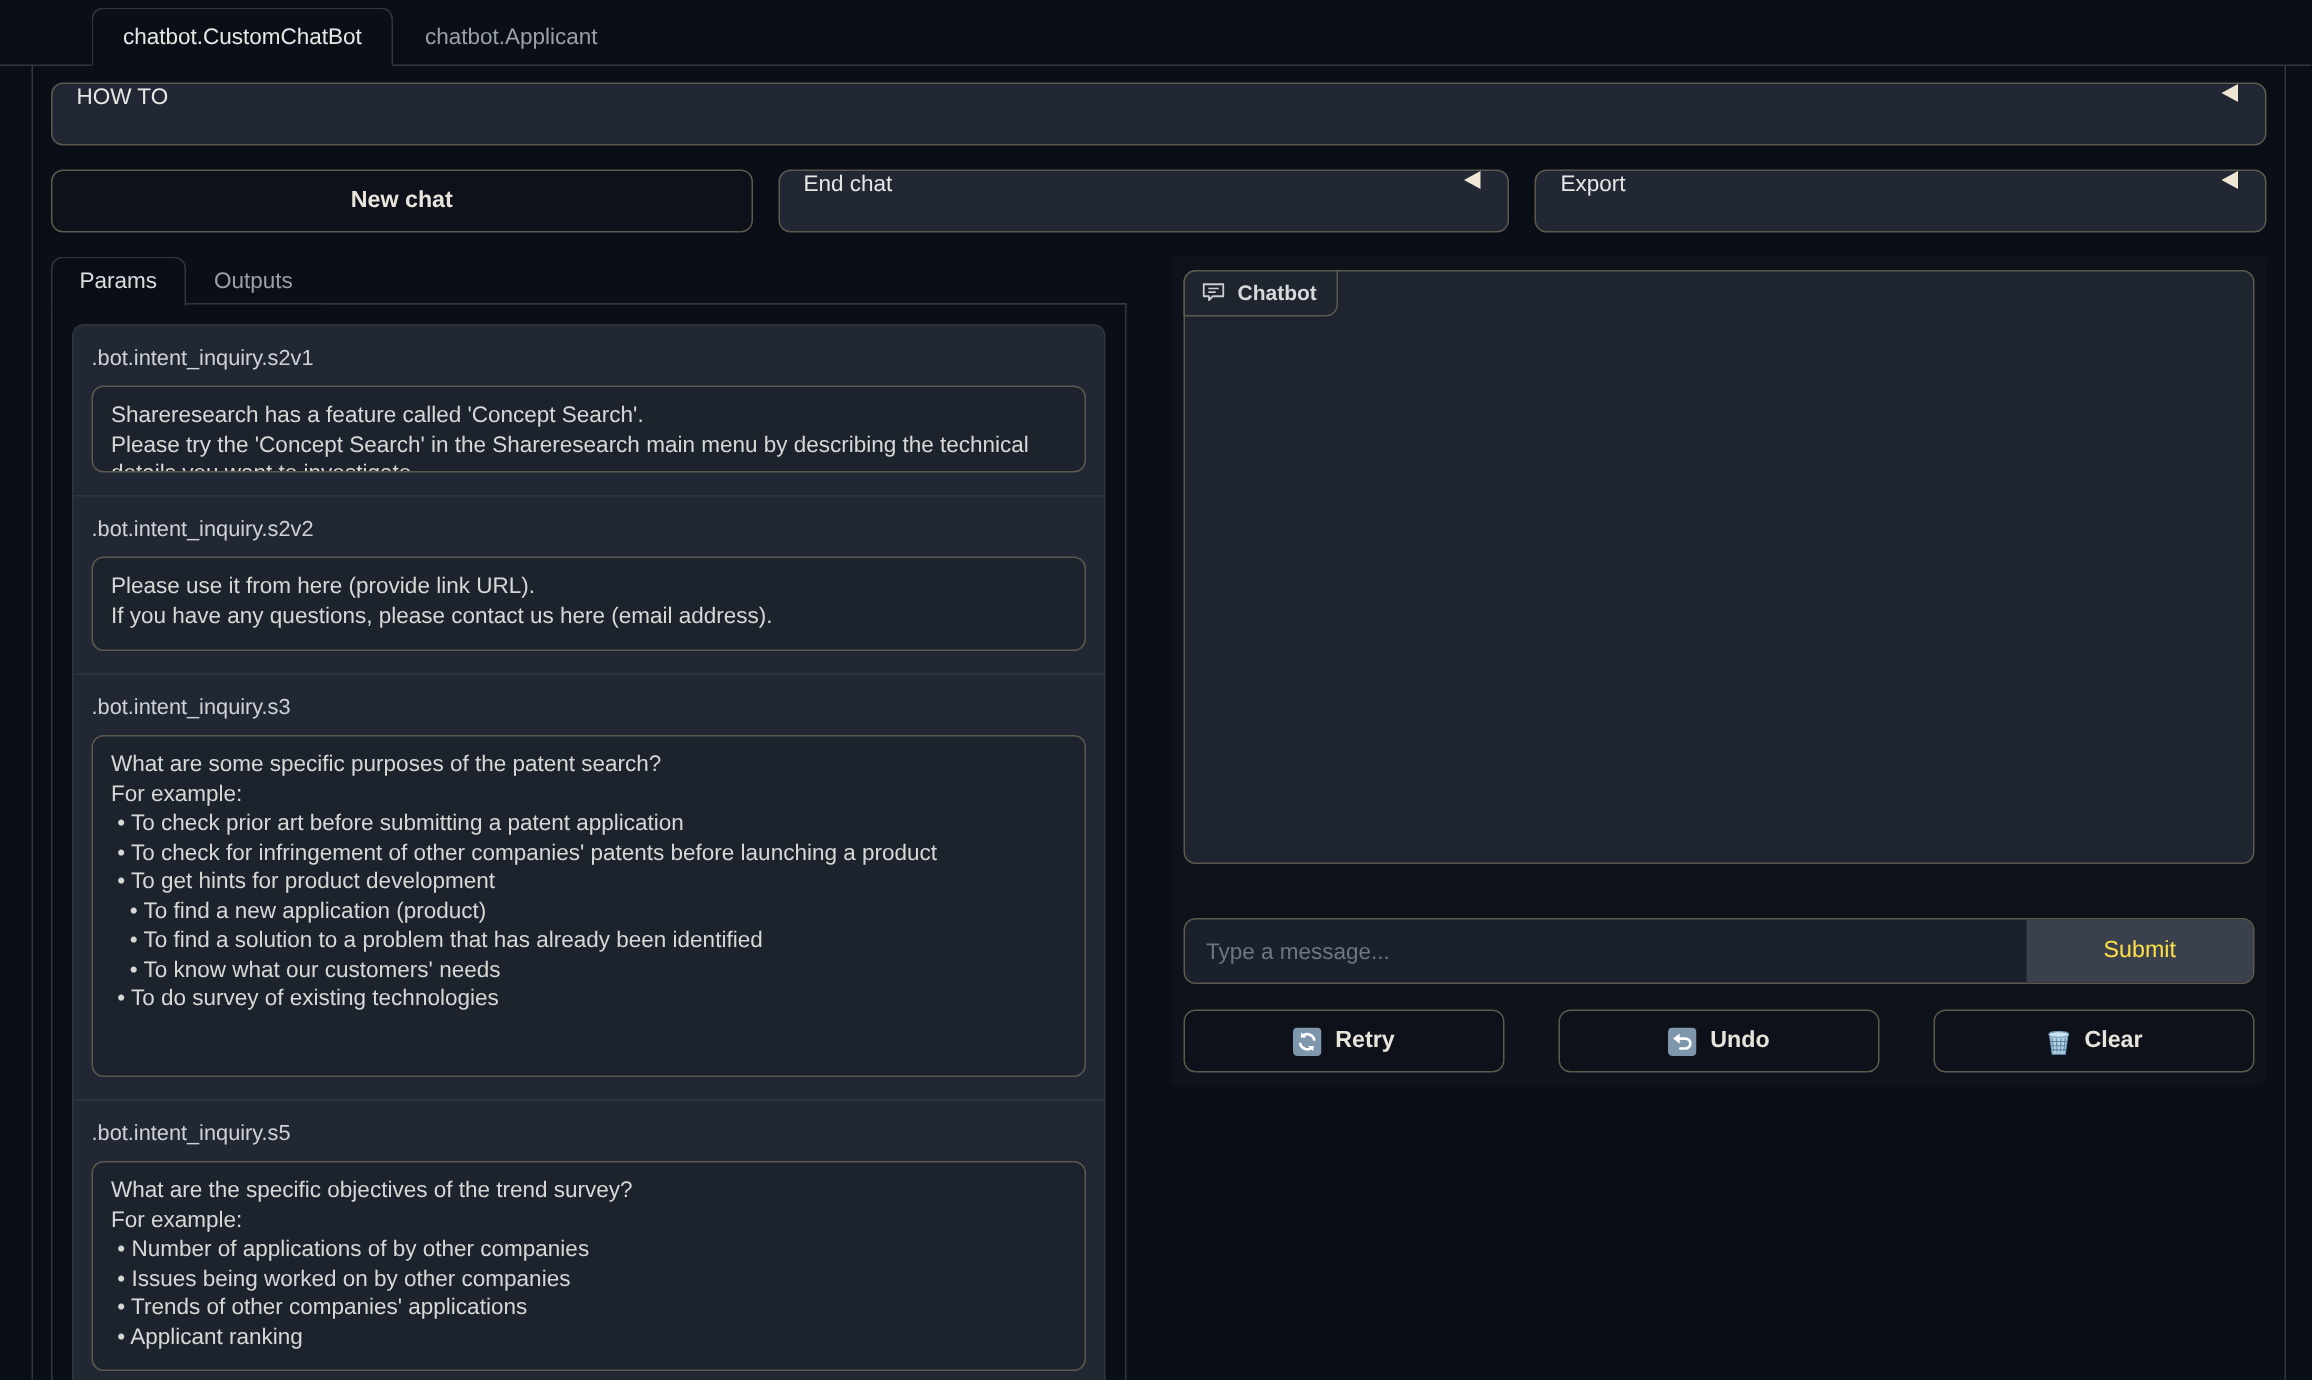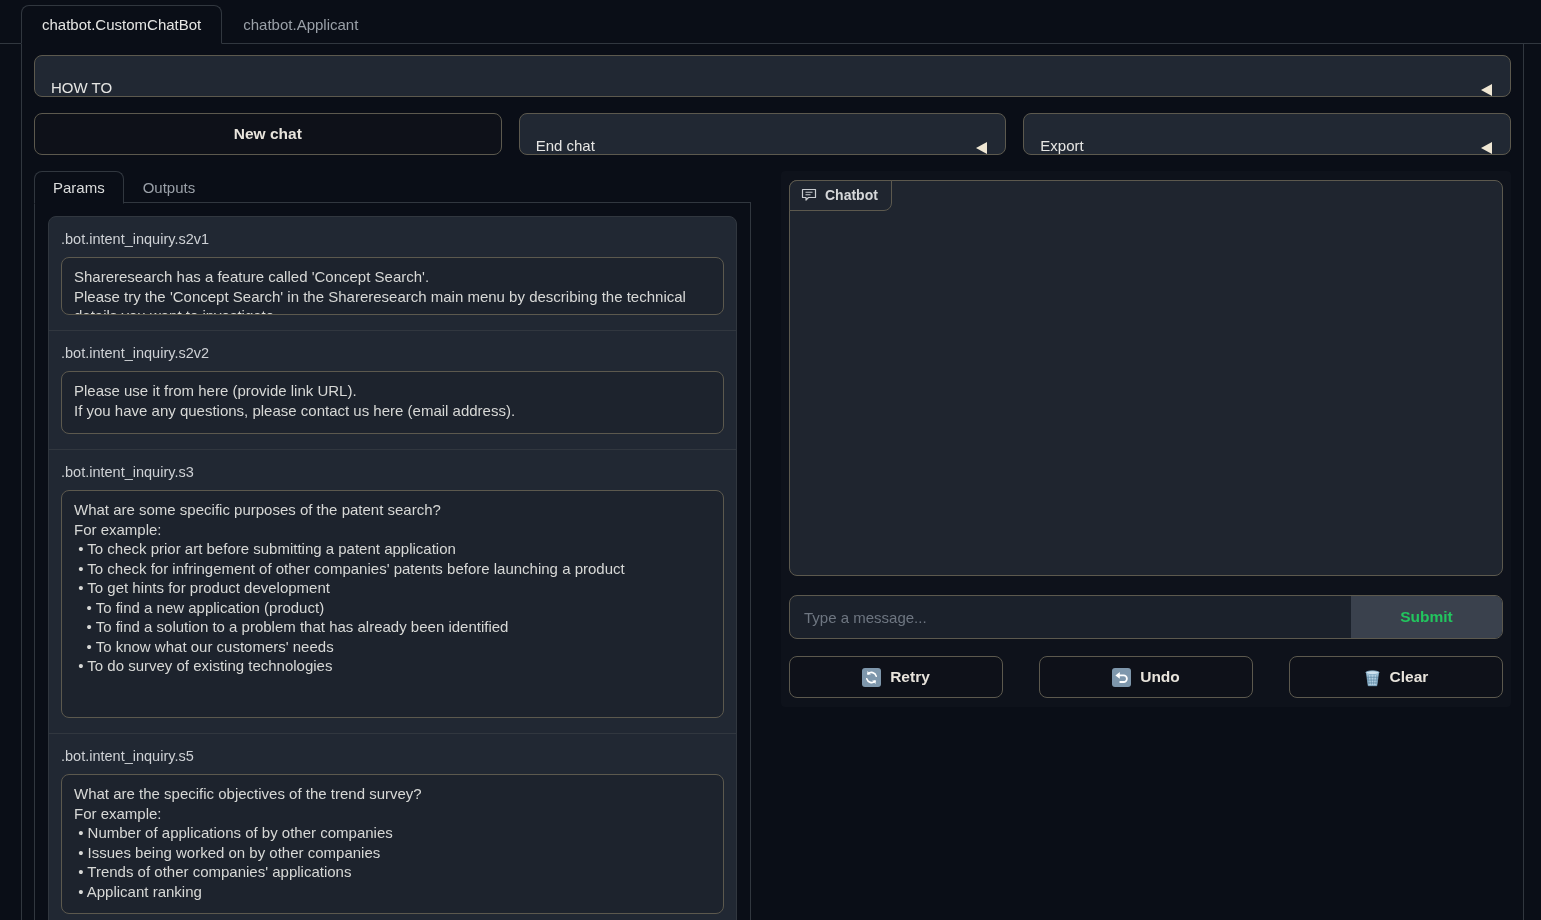--- a/index.html
+++ b/index.html
@@ -11,26 +11,26 @@
   *{box-sizing:border-box;}
   html,body{margin:0;padding:0;}
   body{
     width:1541px;height:920px;overflow:hidden;background:var(--page-bg);
     font-family:"Liberation Sans",sans-serif;color:var(--text-primary);
   }
   
   .tabbar{display:flex;align-items:flex-end;height:44px;padding-left:21px;border-bottom:1px solid var(--dark-border);}
   .tab{padding:10px 20px;font-size:15px;color:var(--text-secondary);border:1px solid transparent;
        border-radius:8px 8px 0 0;margin-bottom:-1px;cursor:pointer;white-space:nowrap;}
-  .tab.active{color:var(--text-primary);background:var(--page-bg);border-color:var(--dark-border);border-bottom-color:var(--page-bg);}
+  .tab.active{color:var(--text-primary);background:var(--page-bg);border-color:var(--dark-border);border-bottom-color:var(--page-bg);margin-left:40px;}
   
   .tabpanel{margin:0 17px 0 21px;border-left:1px solid var(--dark-border);border-right:1px solid var(--dark-border);
             min-height:876px;padding:11px 12px;}
   
-  .accordion{display:flex;align-items:flex-end;justify-content:space-between;background:var(--block-bg);
+  .accordion{display:flex;align-items:flex-start;justify-content:space-between;background:var(--block-bg);
              border:1px solid var(--warm-border);border-radius:8px;height:42px;padding:0 16px;
              font-size:15px;color:var(--text-primary);cursor:pointer;}
   .tri{width:0;height:0;border-top:6px solid transparent;border-bottom:6px solid transparent;
        border-right:11px solid var(--arrow);margin-right:2px;}
   .actions-row{display:flex;gap:17px;margin-top:16px;}
   .actions-row>*{flex:1;}
   .btn{height:42px;background:var(--btn-bg);border:1px solid var(--warm-border);border-radius:8px;
        display:flex;align-items:center;justify-content:center;gap:9px;color:#e8e4dc;
        font-weight:700;font-size:15.5px;cursor:pointer;font-family:inherit;}
   
@@ -51,26 +51,26 @@
   .group .field-label{display:block;font-size:14.5px;color:var(--label-text);margin:5px 0 10px 0;}
   .group textarea{display:block;width:100%;background:#1d232d;border:1px solid var(--warm-border);
                   border-radius:8px;color:#d7d8d6;font-size:15px;line-height:19.5px;padding:9px 12px;
                   resize:none;font-family:"Liberation Sans",sans-serif;outline:none;overflow:hidden;white-space:pre-wrap;}
   
   .chat-panel{position:relative;height:396px;background:var(--panel-bg);
               border:1px solid var(--warm-border);border-radius:8px;}
   .chat-tag{position:absolute;top:-1px;left:-1px;display:flex;align-items:center;gap:8px;
             padding:6px 13px 7px 11px;font-size:14px;color:#d6d8da;
             border:1px solid var(--warm-border);border-radius:8px 0 8px 0;background:var(--panel-bg);font-weight:bold;}
-  .input-row{display:flex;margin-top:19px;border:1px solid var(--warm-border);border-radius:8px;
+  .input-row{display:flex;margin-top:36px;border:1px solid var(--warm-border);border-radius:8px;
              overflow:hidden;height:44px;background:var(--input-bg);}
   .input-row input{flex:1;background:transparent;border:none;outline:none;color:#d7d8d6;
                    font-size:15px;padding:0 14px;font-family:inherit;}
   .input-row input::placeholder{color:var(--placeholder);}
-  .submit-btn{width:151px;background:var(--submit-bg);color:#22c55e;font-weight:700;font-size:15.5px;
+  .submit-btn{width:151px;background:var(--submit-bg);color:#fde047;font-weight:400;font-size:15.5px;
               border:none;cursor:pointer;font-family:inherit;}
   .chat-actions{display:flex;gap:36px;margin-top:17px;padding-bottom:9px;}
   .chat-actions>*{flex:1;}
   .icon{display:inline-flex;flex:none;}
 </style>
 </head>
 <body>
 
 <div class="tabbar">
   <div class="tab active">chatbot.CustomChatBot</div>

